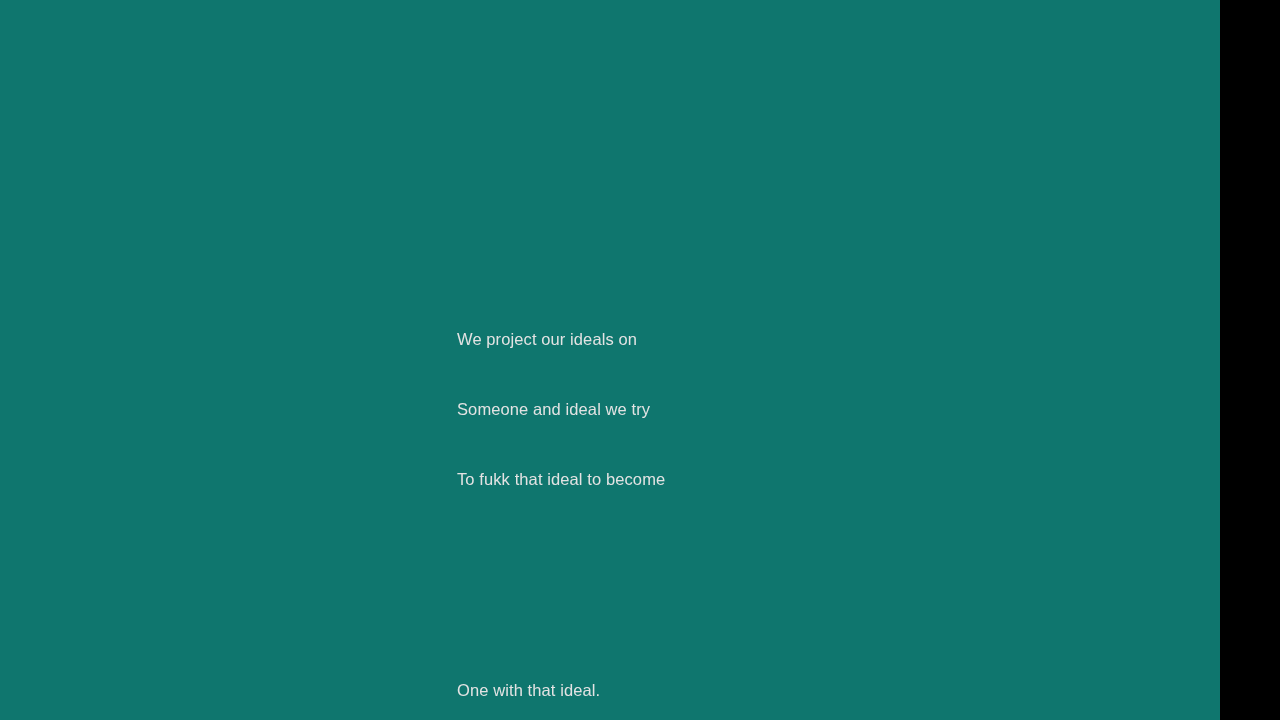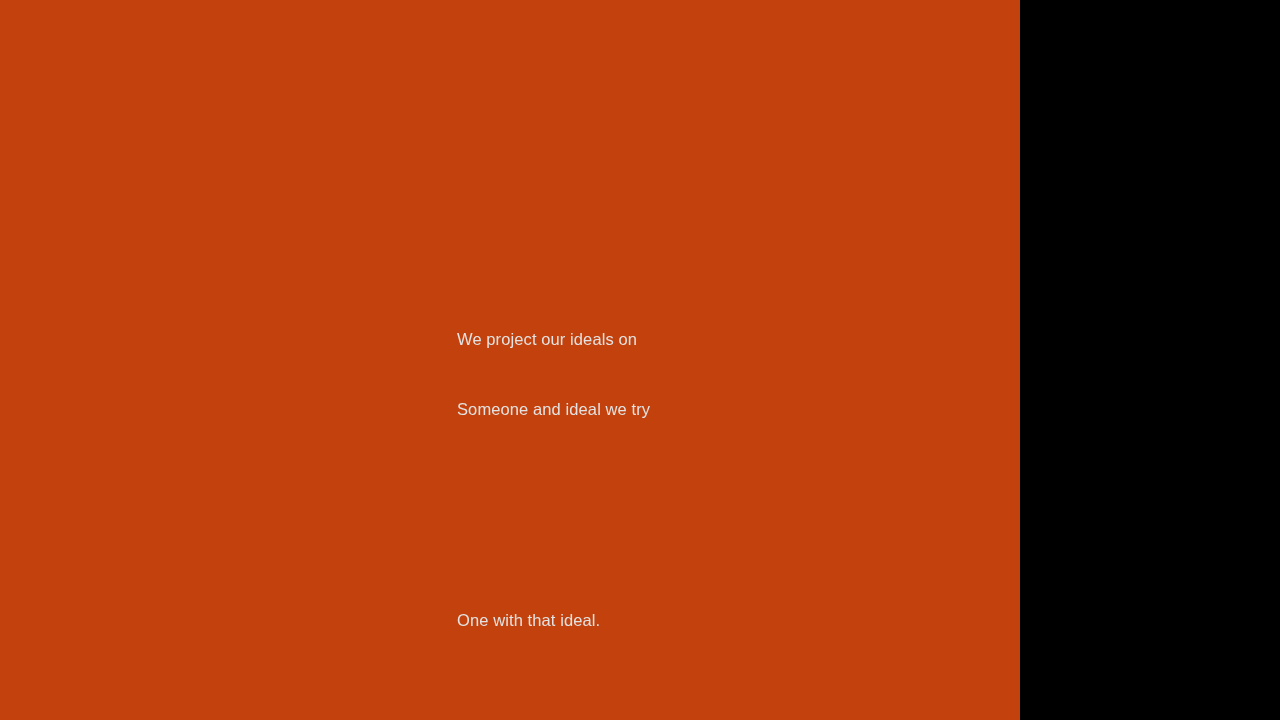--- a/index.html
+++ b/index.html
@@ -6,23 +6,23 @@
     margin: 0;
     padding: 0;
     width: 1280px;
     height: 720px;
     background: #000000;
     overflow: hidden;
     font-family: "Liberation Sans", sans-serif;
   }
   .screen {
     position: relative;
-    width: 1020px;
+    width: 1220px;
     height: 720px;
-    background: #c2410c;
+    background: #0f766e;
   }
   .poem {
     position: absolute;
     left: 457px;
     top: 211px;
     color: #e3e3e3;
     font-size: 16.5px;
     line-height: 23.4px;
     letter-spacing: 0.1px;
     font-weight: 400;
@@ -41,20 +41,21 @@
 </style>
 </head>
 <body>
 
 <div class="screen">
   <div class="poem">
 
     <div class="stanza">
       <div class="poem-line">We project our ideals on</div>
       <div class="poem-line">Someone and ideal we try</div>
+      <div class="poem-line">To fukk that ideal to become</div>
     </div>
 
     <div class="stanza">
       <div class="poem-line">One with that ideal.</div>
       
       
     </div>
 
     
 

